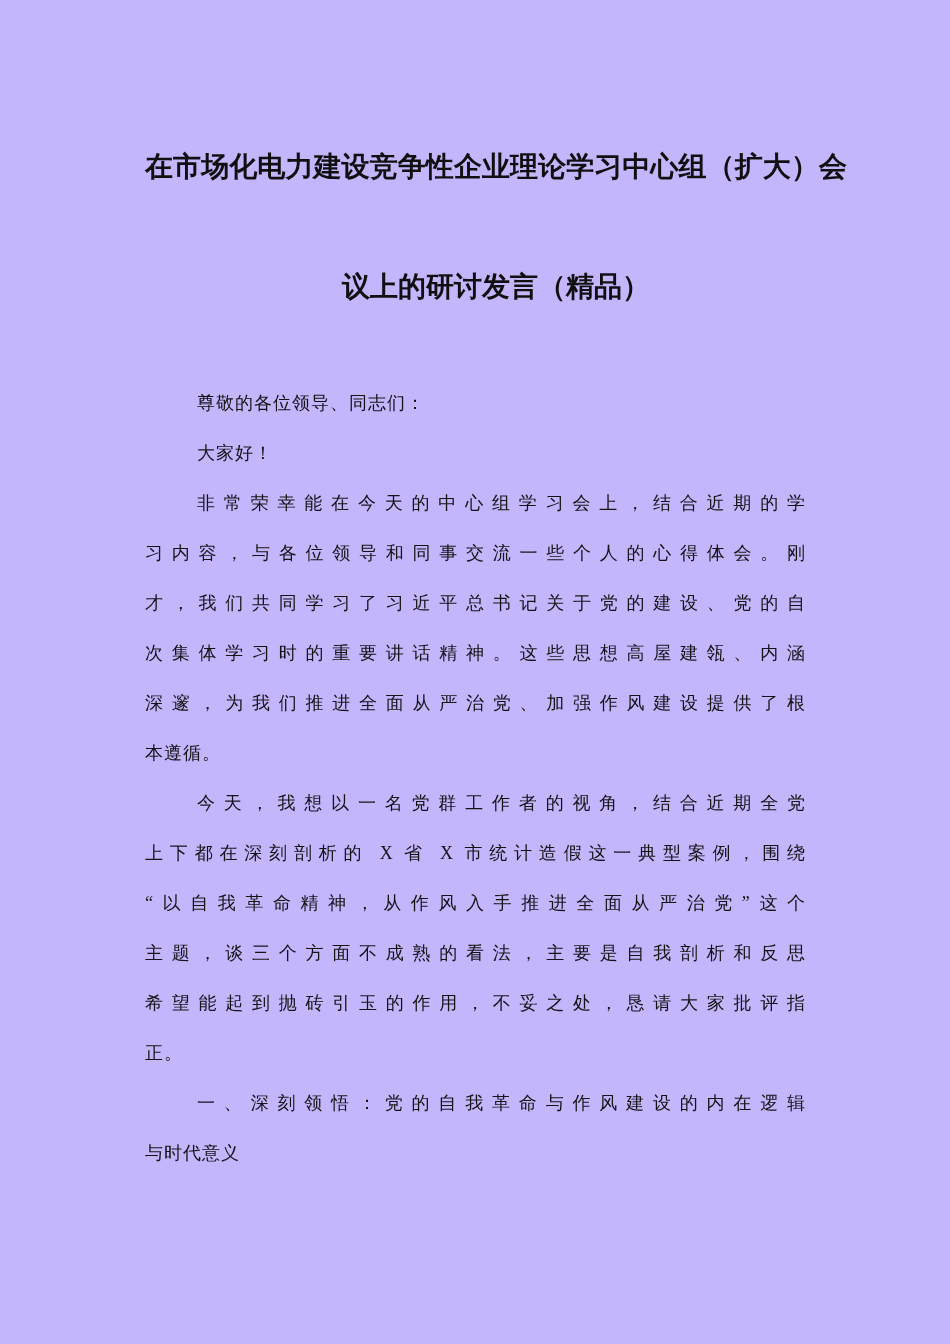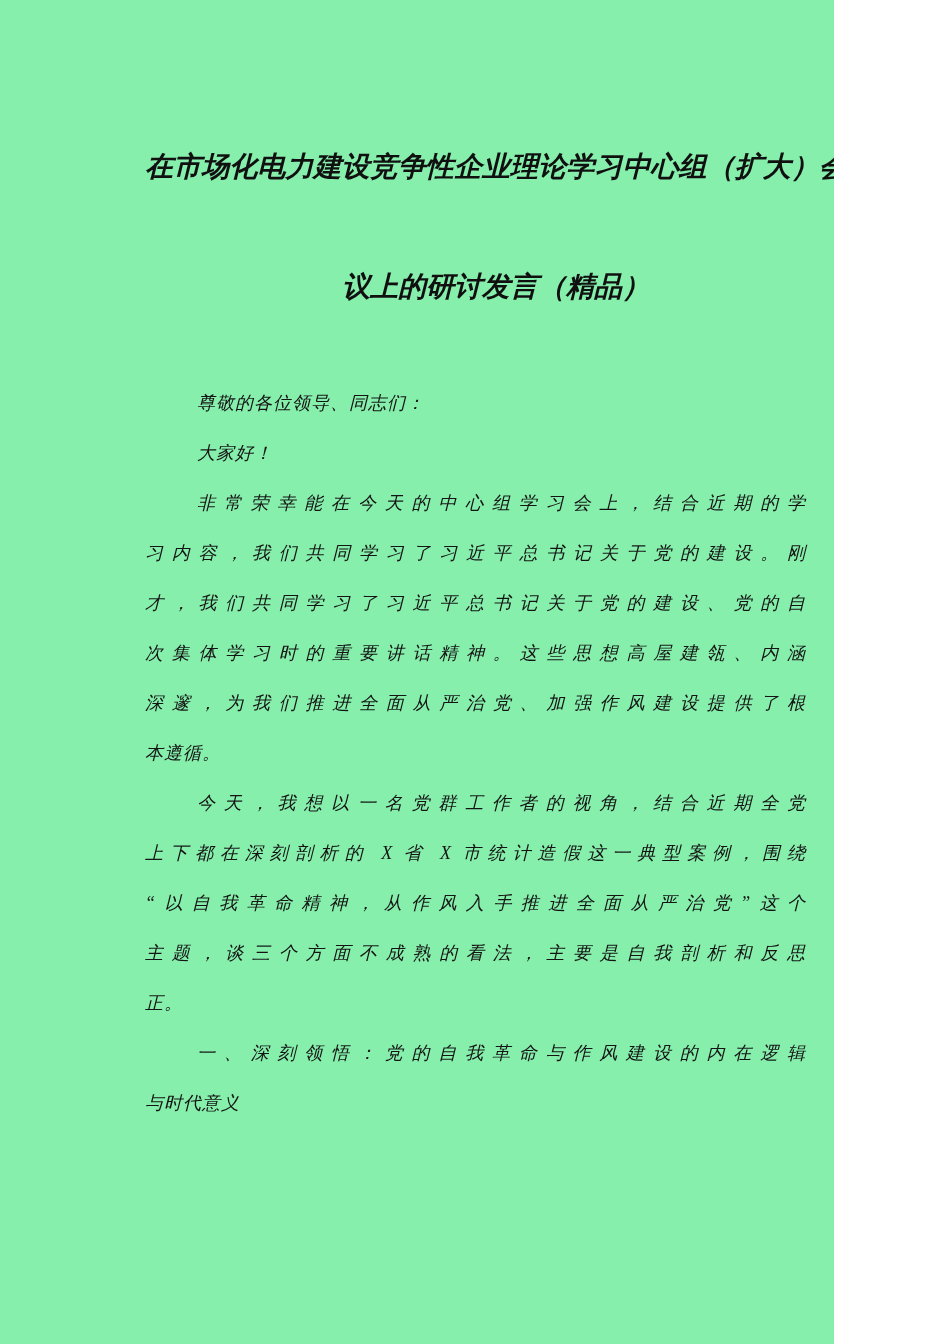--- a/index.html
+++ b/index.html
@@ -2,27 +2,26 @@
 <html><head>
 <meta charset="utf-8">
 <style>
   html, body {
     margin: 0;
     padding: 0;
     background: #ffffff;
   }
   .page {
     position: relative;
-    width: 834px;
+    width: 950px;
     height: 1344px;
-    background: #86efac;
+    background: #c4b5fd;
     color: #141414;
     font-family: "Liberation Serif", "DejaVu Serif", serif;
     overflow: hidden;
-    font-style: italic;
   }
   .title-line {
     position: absolute;
     left: 145px;
     width: 702px;
     font-weight: bold;
     font-size: 28px;
     line-height: 36px;
     letter-spacing: 0;
     color: #101010;
@@ -69,27 +68,28 @@
 <div class="page">
 
   <div class="title-line l1">在市场化电力建设竞争性企业理论学习中心组（扩大）会</div>
 
   <div class="title-line l2">议上的研讨发言（精品）</div>
 
   <div class="doc-body">
     <div class="line final indent">尊敬的各位领导、同志们：</div>
     <div class="line final indent">大家好！</div>
     <div class="line just indent">非常荣幸能在今天的中心组学习会上，结合近期的学</div>
-    <div class="line just">习内容，我们共同学习了习近平总书记关于党的建设。刚</div>
+    <div class="line just">习内容，与各位领导和同事交流一些个人的心得体会。刚</div>
     <div class="line just">才，我们共同学习了习近平总书记关于党的建设、党的自</div>
     <div class="line just">次集体学习时的重要讲话精神。这些思想高屋建瓴、内涵</div>
     <div class="line just">深邃，为我们推进全面从严治党、加强作风建设提供了根</div>
     <div class="line final">本遵循。</div>
     <div class="line just indent">今天，我想以一名党群工作者的视角，结合近期全党</div>
     <div class="line just">上下都在深刻剖析的 X 省 X 市统计造假这一典型案例，围绕</div>
     <div class="line just">“以自我革命精神，从作风入手推进全面从严治党”这个</div>
     <div class="line just">主题，谈三个方面不成熟的看法，主要是自我剖析和反思</div>
+    <div class="line just">希望能起到抛砖引玉的作用，不妥之处，恳请大家批评指</div>
     <div class="line final">正。</div>
     <div class="line just indent">一、深刻领悟：党的自我革命与作风建设的内在逻辑</div>
     <div class="line final">与时代意义</div>
   </div>
 
 </div>
 
 </body></html>

